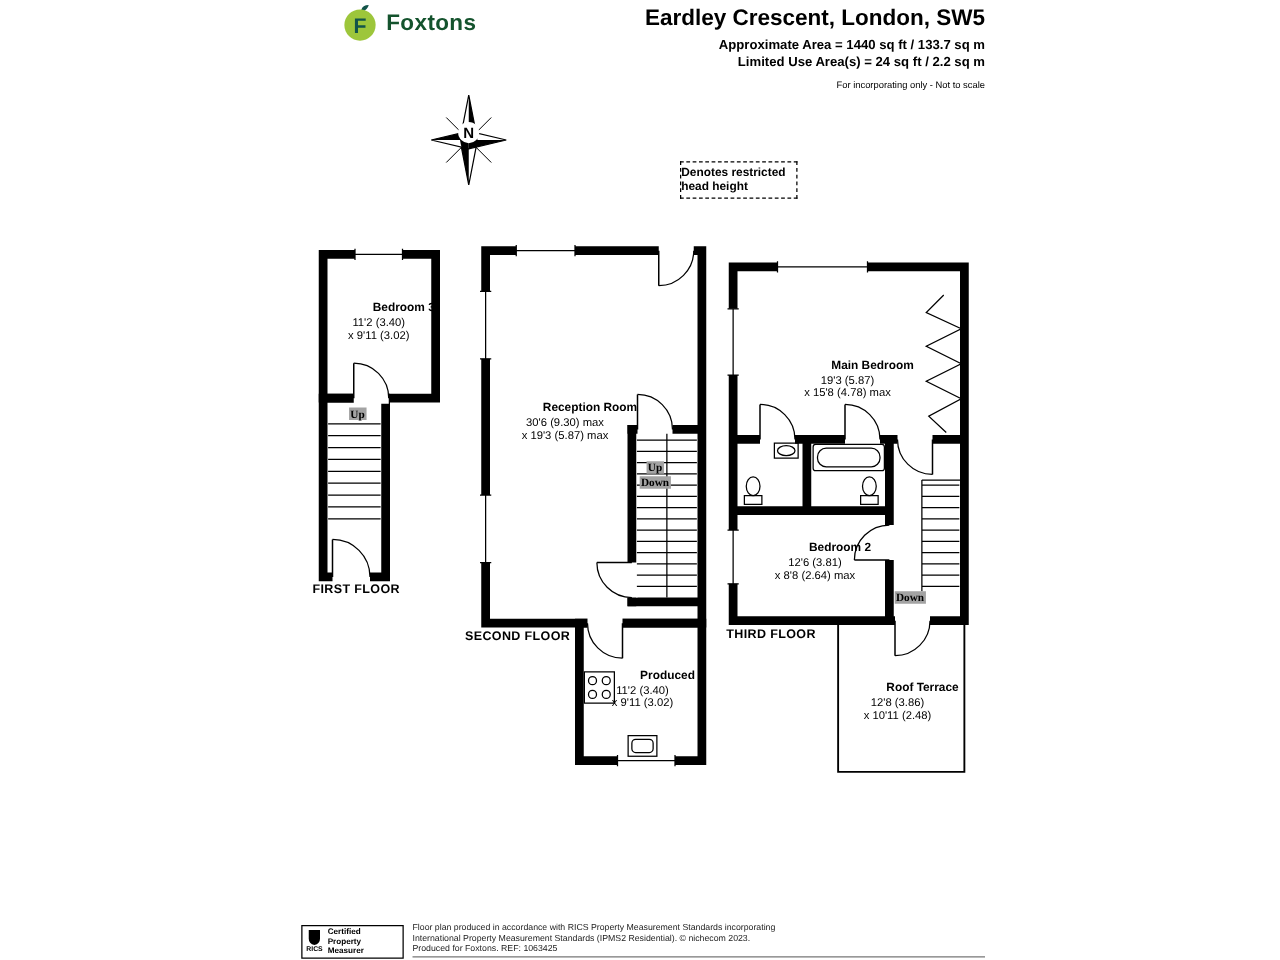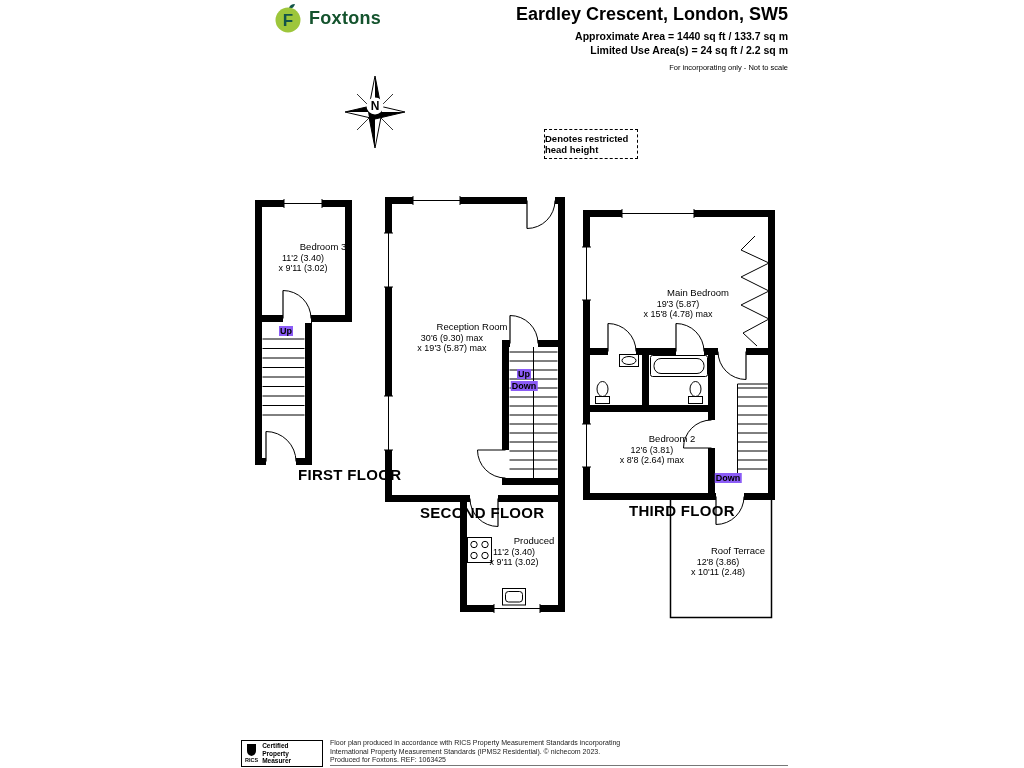--- a/index.html
+++ b/index.html
@@ -19,24 +19,24 @@
   .legend-box{position:absolute;left:544px;top:110px;width:92px;border:1px dashed #000;
               text-align:left;font-size:9.5px;font-weight:700;line-height:11px;padding:3px 0;z-index:2;margin-top:19px;}
 
   
   .compass-n{position:absolute;left:375px;top:106px;transform:translate(-50%,-50%);
              font-size:12px;font-weight:700;z-index:2;}
 
   
   .room-label{position:absolute;transform:translateX(-50%);text-align:center;
               font-size:9px;line-height:10.5px;white-space:nowrap;z-index:2;}
-  .room-label .rn{font-weight:400;font-size:9.5px;margin-left:40px;}
+  .room-label .rn{font-weight:700;font-size:9.5px;margin-left:40px;}
   .stair-label{position:absolute;transform:translateX(-50%);font-size:9px;font-weight:700;
-               background:#8b5cf6;padding:0 1px;line-height:10px;z-index:2;}
-  .floor-title{position:absolute;font-size:15px;font-weight:700;letter-spacing:.3px;z-index:2;margin-left:48px;}
+               background:#a3a3a3;padding:0 1px;line-height:10px;z-index:2;font-family:Liberation Serif, serif;}
+  .floor-title{position:absolute;font-size:10px;font-weight:700;letter-spacing:.3px;z-index:2;}
 
   
   .rics-badge{position:absolute;left:241px;top:740px;width:82px;height:27px;border:1px solid #000;
               box-sizing:border-box;display:flex;align-items:center;gap:4px;padding:1px 3px;z-index:2;}
   .rics-left{display:flex;flex-direction:column;align-items:center;line-height:1;}
   .rics-word{font-size:5.5px;font-weight:700;margin-top:1px;}
   .rics-right{font-size:6.5px;font-weight:700;line-height:7.5px;}
   .footer-text{position:absolute;left:330px;top:739px;font-size:7px;line-height:8.6px;color:#222;z-index:2;}
   .footer-rule{position:absolute;left:330px;top:765px;width:458px;height:1px;background:#777;z-index:2;}
 </style>

